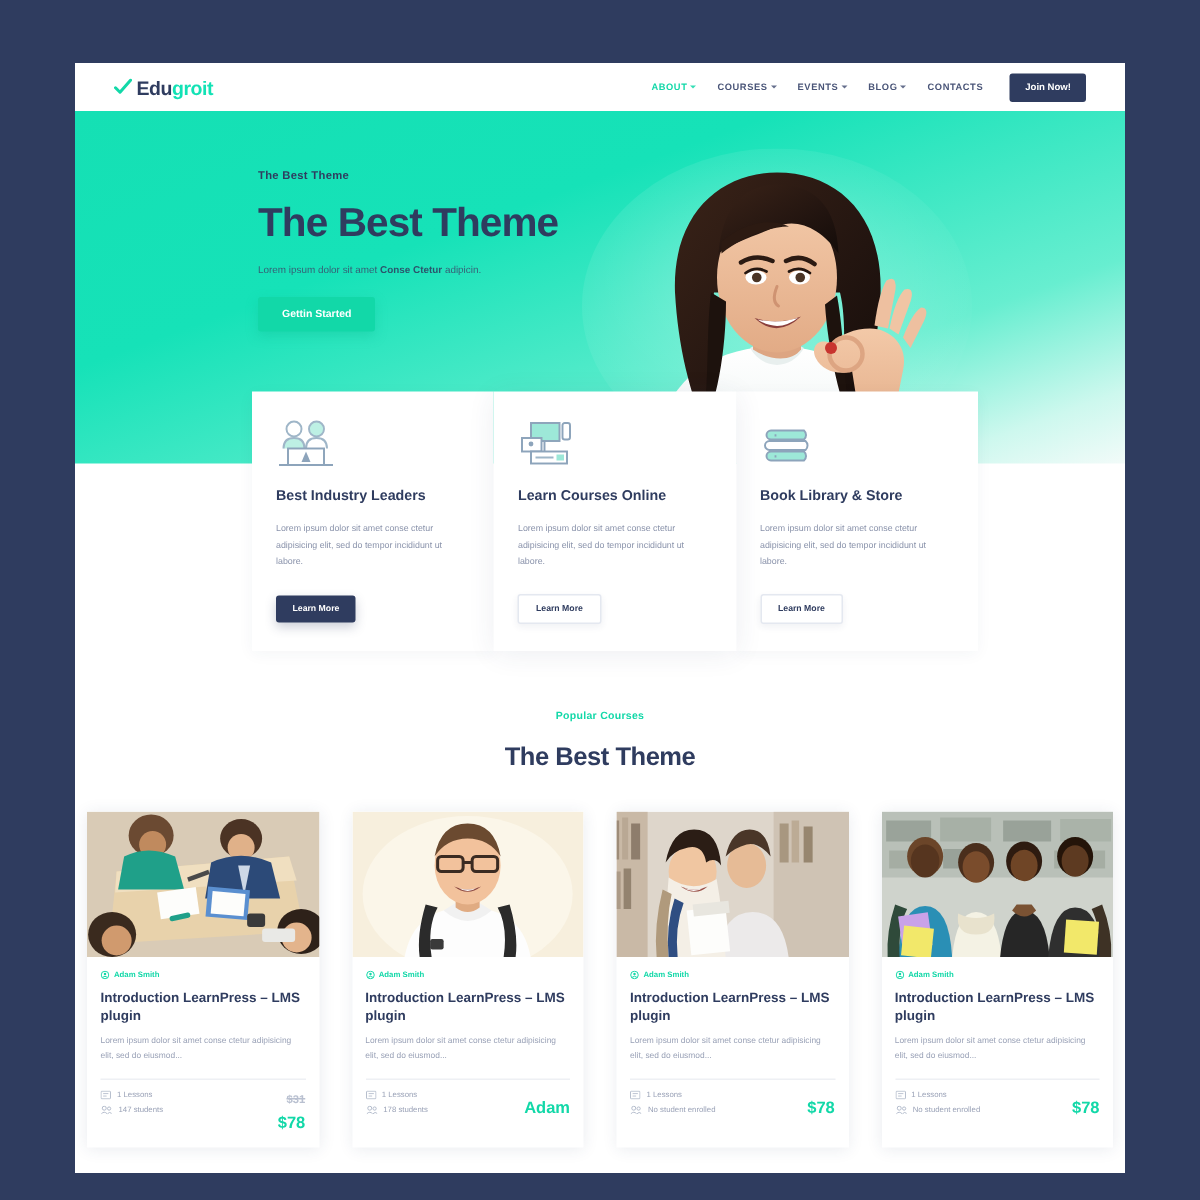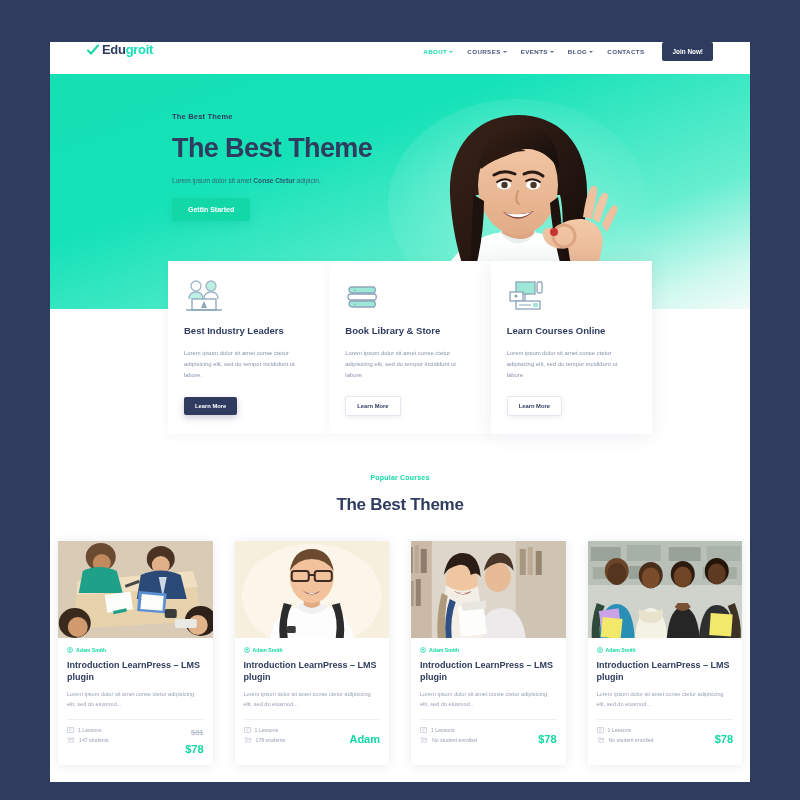--- a/index.html
+++ b/index.html
@@ -15,22 +15,22 @@
     width: 700px; height: 740px;
     background: #ffffff;
     overflow: hidden;
   }
 
   
   .header {
     height: 32px;
     background: #fff;
     display: flex;
-    align-items: flex-start;
-    padding: 0 37px;
+    align-items: center;
+    padding: 0 26px;
   }
   .logo { display: flex; align-items: center; gap: 3px; }
   .logo-check {
     width: 12px; height: 12px; position: relative; display:inline-block;
   }
   .logo-check svg { display:block; }
   .logo-text {
     font-size: 13px; font-weight: bold; letter-spacing: -0.3px;
   }
   .logo-text .a { color: #2f3c5f; }
@@ -306,49 +306,49 @@
           <rect x="8" y="20" width="24" height="11" fill="#fff" stroke="#8da4bb" stroke-width="1.3"></rect>
           <path d="M20 22 l3 7 h-6 z" fill="#8da4bb"></path>
           <line x1="2" y1="31" x2="38" y2="31" stroke="#8da4bb" stroke-width="1.3"></line>
         </svg>
       </div>
       <div class="ftitle">Best Industry Leaders</div>
       <div class="ftext">Lorem ipsum dolor sit amet conse ctetur adipisicing elit, sed do tempor incididunt ut labore.</div>
       <div class="learn dark">Learn More</div>
     </div>
 
-    <div class="fcard side">
-      <div class="ficon">
-        <svg width="40" height="34" viewBox="0 0 40 34">
-          <path d="M7 8 h22 a4 4 0 0 1 0 6 h-22 a3 3 0 0 1 0 -6 z" fill="#9de8d8" stroke="#8da4bb" stroke-width="1.3"></path>
-          <path d="M6 15 h24 a4 4 0 0 1 0 6 h-24 a3 3 0 0 1 0 -6 z" fill="#fff" stroke="#8da4bb" stroke-width="1.3"></path>
-          <path d="M7 22 h22 a4 4 0 0 1 0 6 h-22 a3 3 0 0 1 0 -6 z" fill="#9de8d8" stroke="#8da4bb" stroke-width="1.3"></path>
-          <line x1="10" y1="10.5" x2="10" y2="12" stroke="#8da4bb" stroke-width="1.2"></line>
-          <line x1="10" y1="24.5" x2="10" y2="26" stroke="#8da4bb" stroke-width="1.2"></line>
-        </svg>
-      </div>
-      <div class="ftitle">Book Library &amp; Store</div>
-      <div class="ftext">Lorem ipsum dolor sit amet conse ctetur adipisicing elit, sed do tempor incididunt ut labore.</div>
-      <div class="learn light">Learn More</div>
-    </div>
-
     <div class="fcard mid">
       <div class="ficon">
         <svg width="40" height="34" viewBox="0 0 40 34">
           <rect x="9" y="3" width="19" height="12" fill="#9de8d8" stroke="#8da4bb" stroke-width="1.3"></rect>
           <rect x="30" y="3" width="5" height="11" rx="1.5" fill="#fff" stroke="#8da4bb" stroke-width="1.3"></rect>
           <line x1="18" y1="15" x2="18" y2="22" stroke="#8da4bb" stroke-width="1.3"></line>
           <rect x="3" y="13" width="13" height="9" fill="#fff" stroke="#8da4bb" stroke-width="1.3"></rect>
           <circle cx="9" cy="17" r="1.6" fill="#8da4bb"></circle>
           <rect x="9" y="22" width="24" height="8" fill="#fff" stroke="#8da4bb" stroke-width="1.3"></rect>
           <line x1="12" y1="26" x2="24" y2="26" stroke="#9fb6c8" stroke-width="1.2"></line>
           <rect x="26" y="24" width="5" height="4" fill="#9de8d8"></rect>
         </svg>
       </div>
       <div class="ftitle">Learn Courses Online</div>
+      <div class="ftext">Lorem ipsum dolor sit amet conse ctetur adipisicing elit, sed do tempor incididunt ut labore.</div>
+      <div class="learn light">Learn More</div>
+    </div>
+
+    <div class="fcard side">
+      <div class="ficon">
+        <svg width="40" height="34" viewBox="0 0 40 34">
+          <path d="M7 8 h22 a4 4 0 0 1 0 6 h-22 a3 3 0 0 1 0 -6 z" fill="#9de8d8" stroke="#8da4bb" stroke-width="1.3"></path>
+          <path d="M6 15 h24 a4 4 0 0 1 0 6 h-24 a3 3 0 0 1 0 -6 z" fill="#fff" stroke="#8da4bb" stroke-width="1.3"></path>
+          <path d="M7 22 h22 a4 4 0 0 1 0 6 h-22 a3 3 0 0 1 0 -6 z" fill="#9de8d8" stroke="#8da4bb" stroke-width="1.3"></path>
+          <line x1="10" y1="10.5" x2="10" y2="12" stroke="#8da4bb" stroke-width="1.2"></line>
+          <line x1="10" y1="24.5" x2="10" y2="26" stroke="#8da4bb" stroke-width="1.2"></line>
+        </svg>
+      </div>
+      <div class="ftitle">Book Library &amp; Store</div>
       <div class="ftext">Lorem ipsum dolor sit amet conse ctetur adipisicing elit, sed do tempor incididunt ut labore.</div>
       <div class="learn light">Learn More</div>
     </div>
   </div>
 
   <div class="courses-head">
     <div class="sec-kicker">Popular Courses</div>
     <div class="sec-title">The Best Theme</div>
   </div>
 

